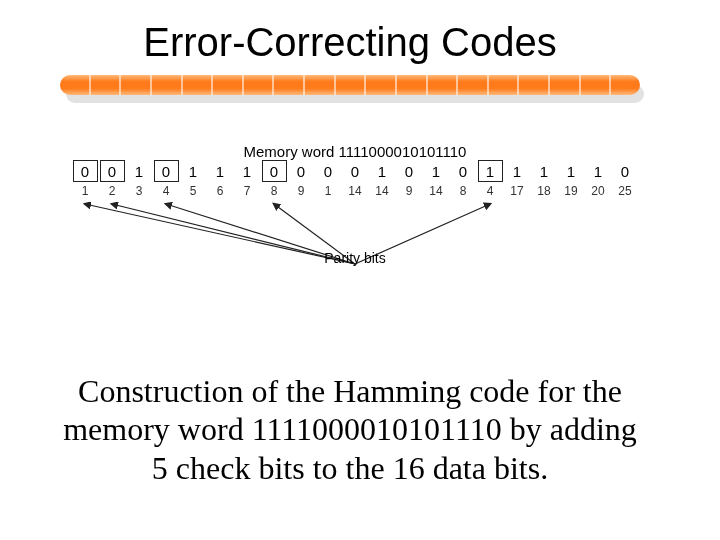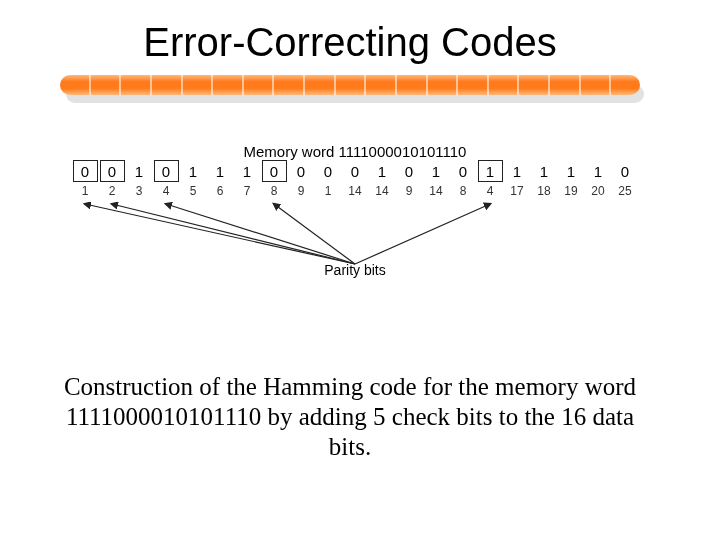--- a/index.html
+++ b/index.html
@@ -92,29 +92,29 @@
     margin-top: 4px;
   }
   .arrows-svg {
     position: absolute;
     top: 0; left: 0;
     width: 590px; height: 80px;
   }
   .parity-label {
     position: absolute;
     left: 0; right: 0;
-    top: 60px;
+    top: 48px;
     text-align: center;
     font-size: 14px;
   }
 
   .caption {
     margin-top: 90px;
     font-family: "Times New Roman", Times, serif;
-    font-size: 25px;
+    font-size: 32px;
     line-height: 1.2;
     text-align: center;
     padding: 0 0px;
   }
 </style>
 </head>
 <body>
 
 <div class="slide">
 

